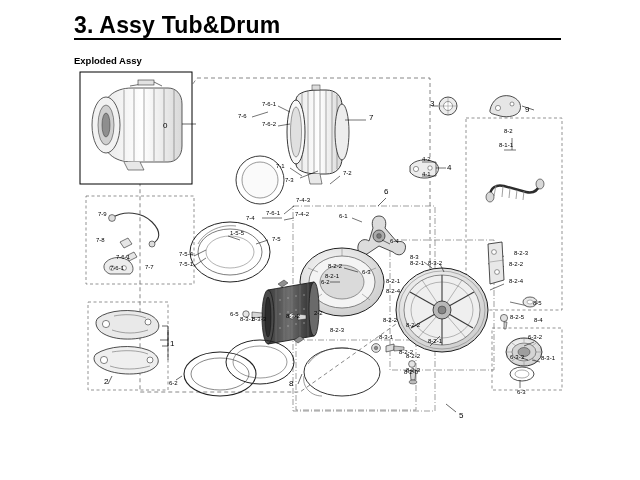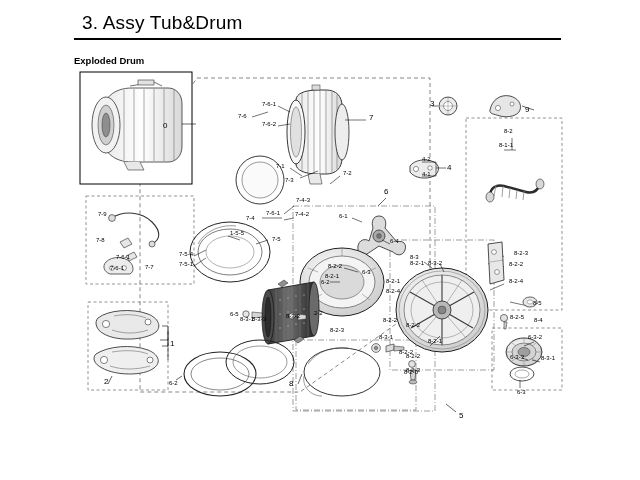--- a/index.html
+++ b/index.html
@@ -16,24 +16,24 @@
     position: relative;
   }
   #page {
     position: absolute;
     left: 0; top: 0;
     width: 640px;
     height: 480px;
   }
   .title {
     position: absolute;
-    left: 82px;
+    left: 74px;
     top: 12px;
-    font-size: 19px;
-    font-weight: normal;
+    font-size: 23px;
+    font-weight: bold;
     letter-spacing: 0.2px;
     white-space: nowrap;
   }
   .title-rule {
     position: absolute;
     left: 74px;
     top: 38px;
     width: 487px;
     height: 2px;
     background: #000;
@@ -64,21 +64,21 @@
     font-size: 8px;
   }
 </style>
 </head>
 <body>
 
 <div id="page">
 
   <div class="title">3.  Assy Tub&amp;Drum</div>
   <div class="title-rule"></div>
-  <div class="section-label">Exploded Drum</div>
+  <div class="section-label">Exploded Assy</div>
 
   <svg class="diagram" viewBox="0 0 640 480" xmlns="http://www.w3.org/2000/svg">
     <defs>
       <linearGradient id="metal" x1="0" y1="0" x2="1" y2="0">
         <stop offset="0" stop-color="#e8e8e8"></stop>
         <stop offset="0.5" stop-color="#ffffff"></stop>
         <stop offset="1" stop-color="#d8d8d8"></stop>
       </linearGradient>
       <linearGradient id="darkdrum" x1="0" y1="0" x2="1" y2="0">
         <stop offset="0" stop-color="#3c3c3c"></stop>

